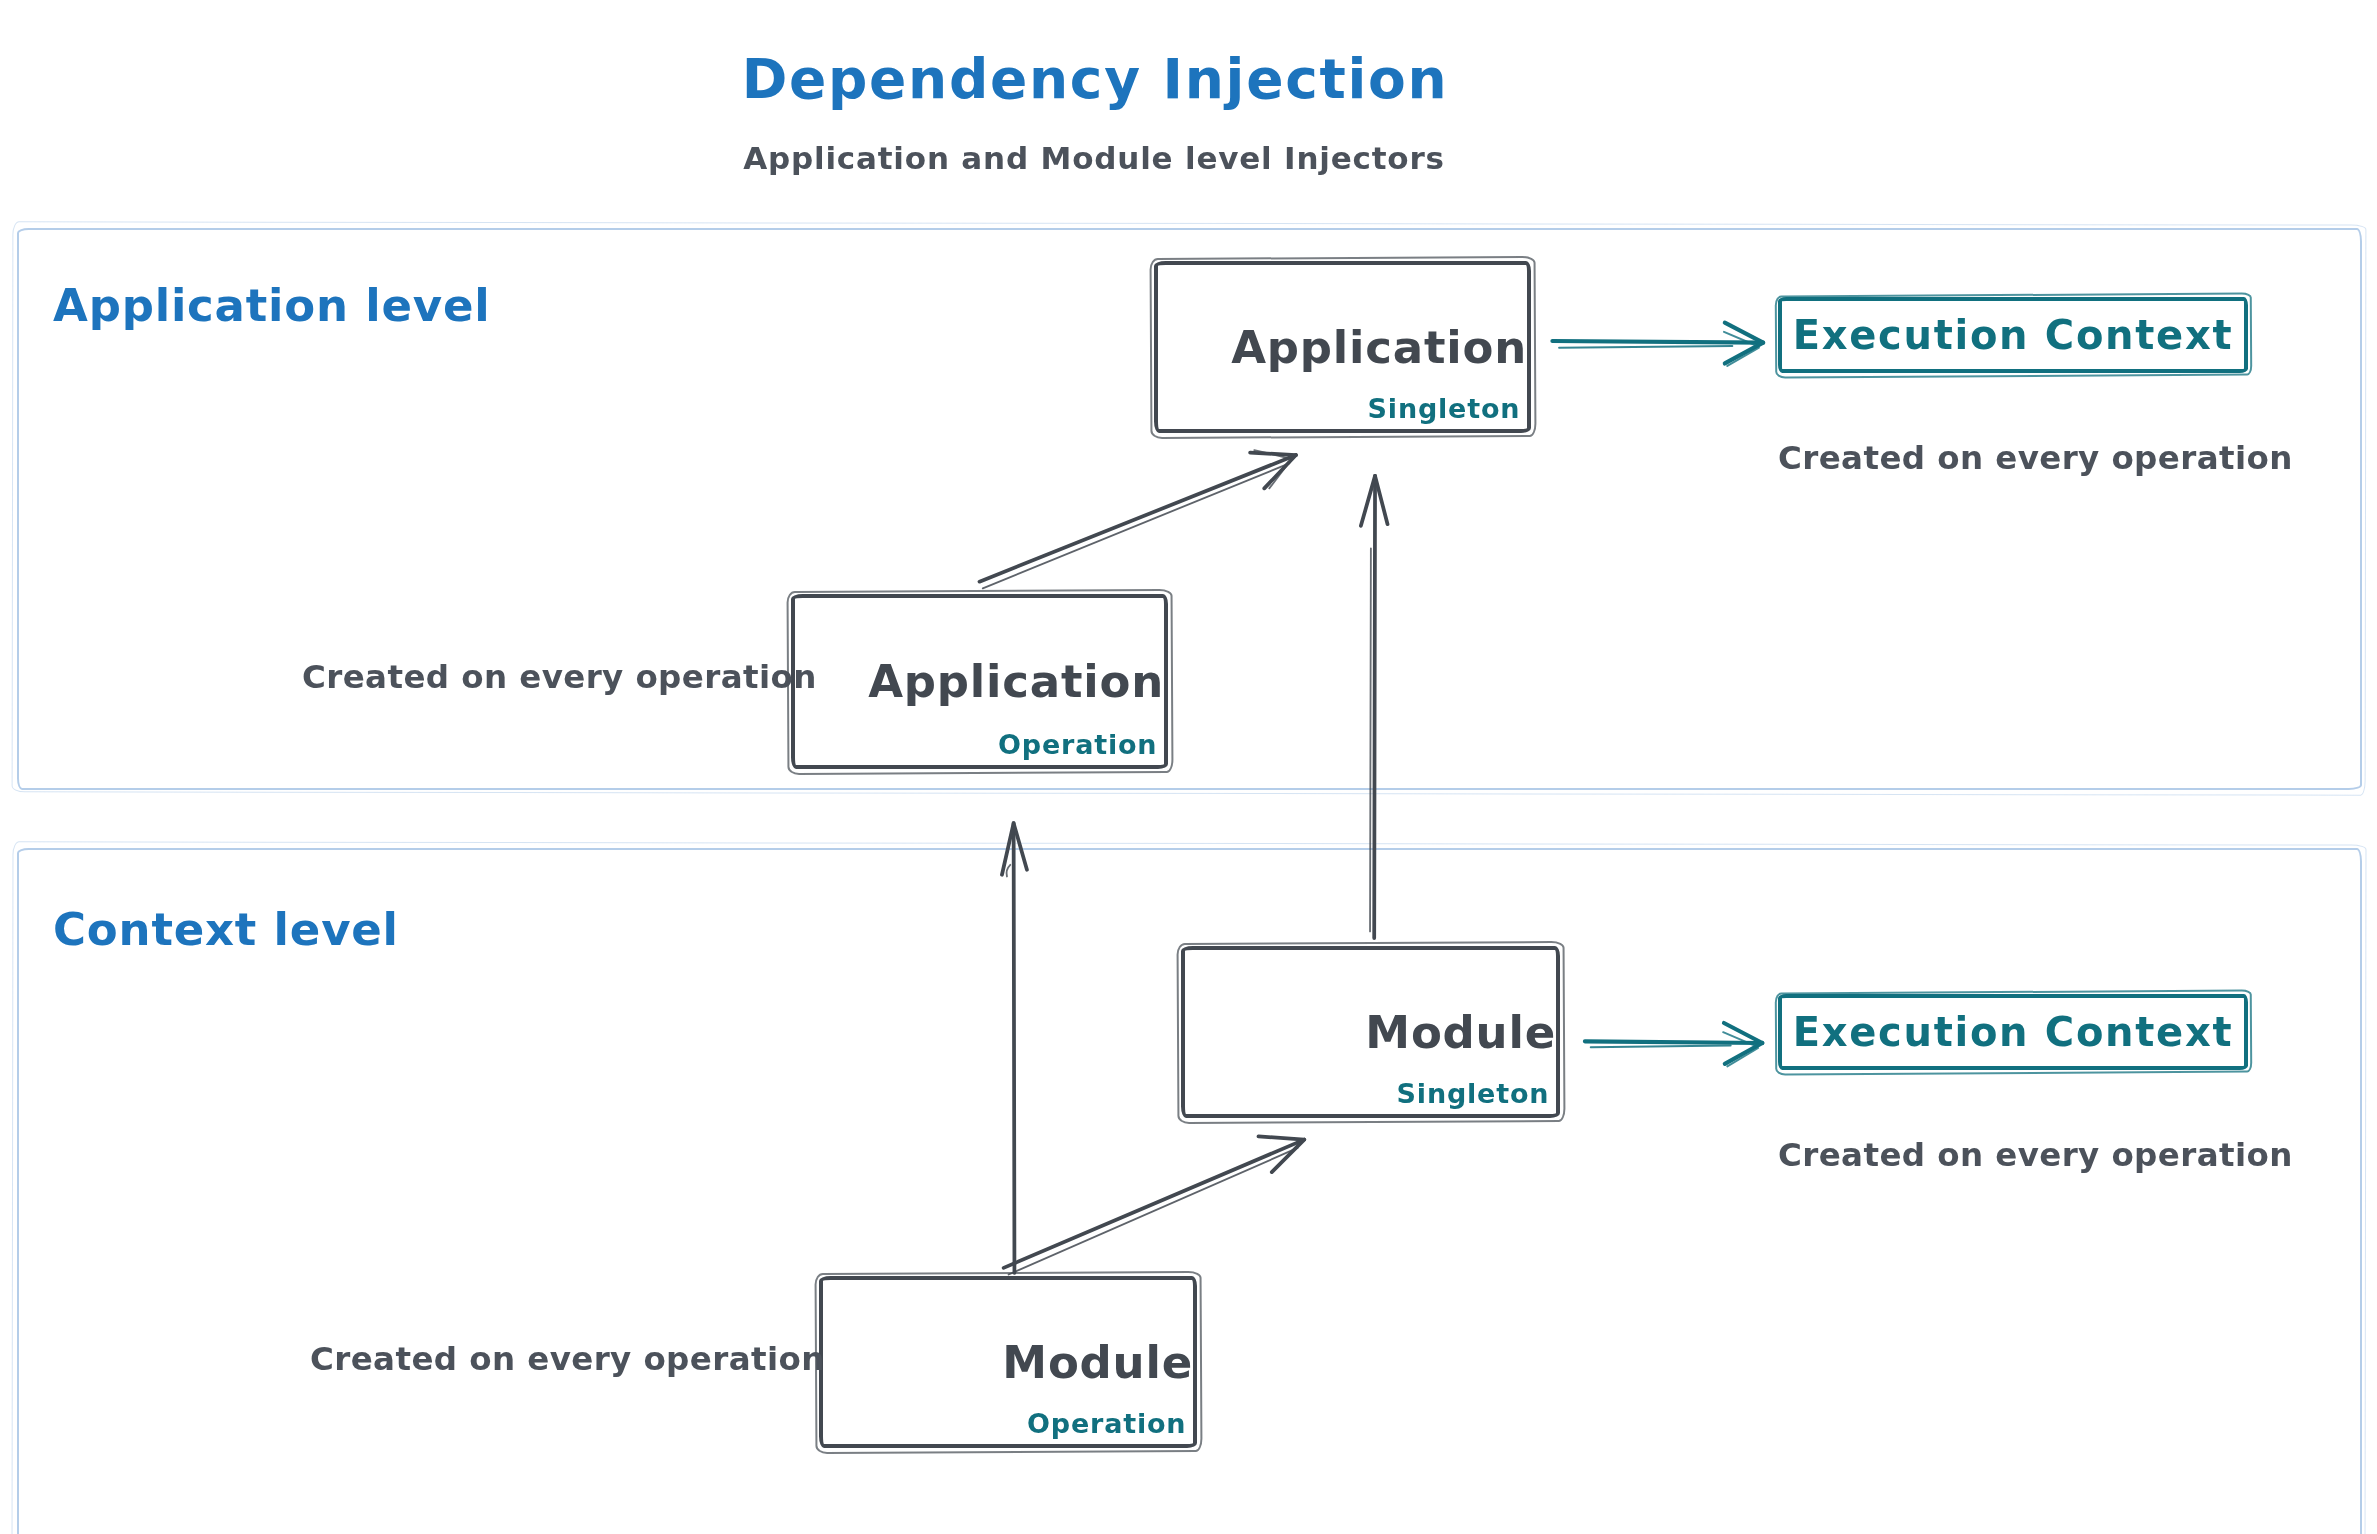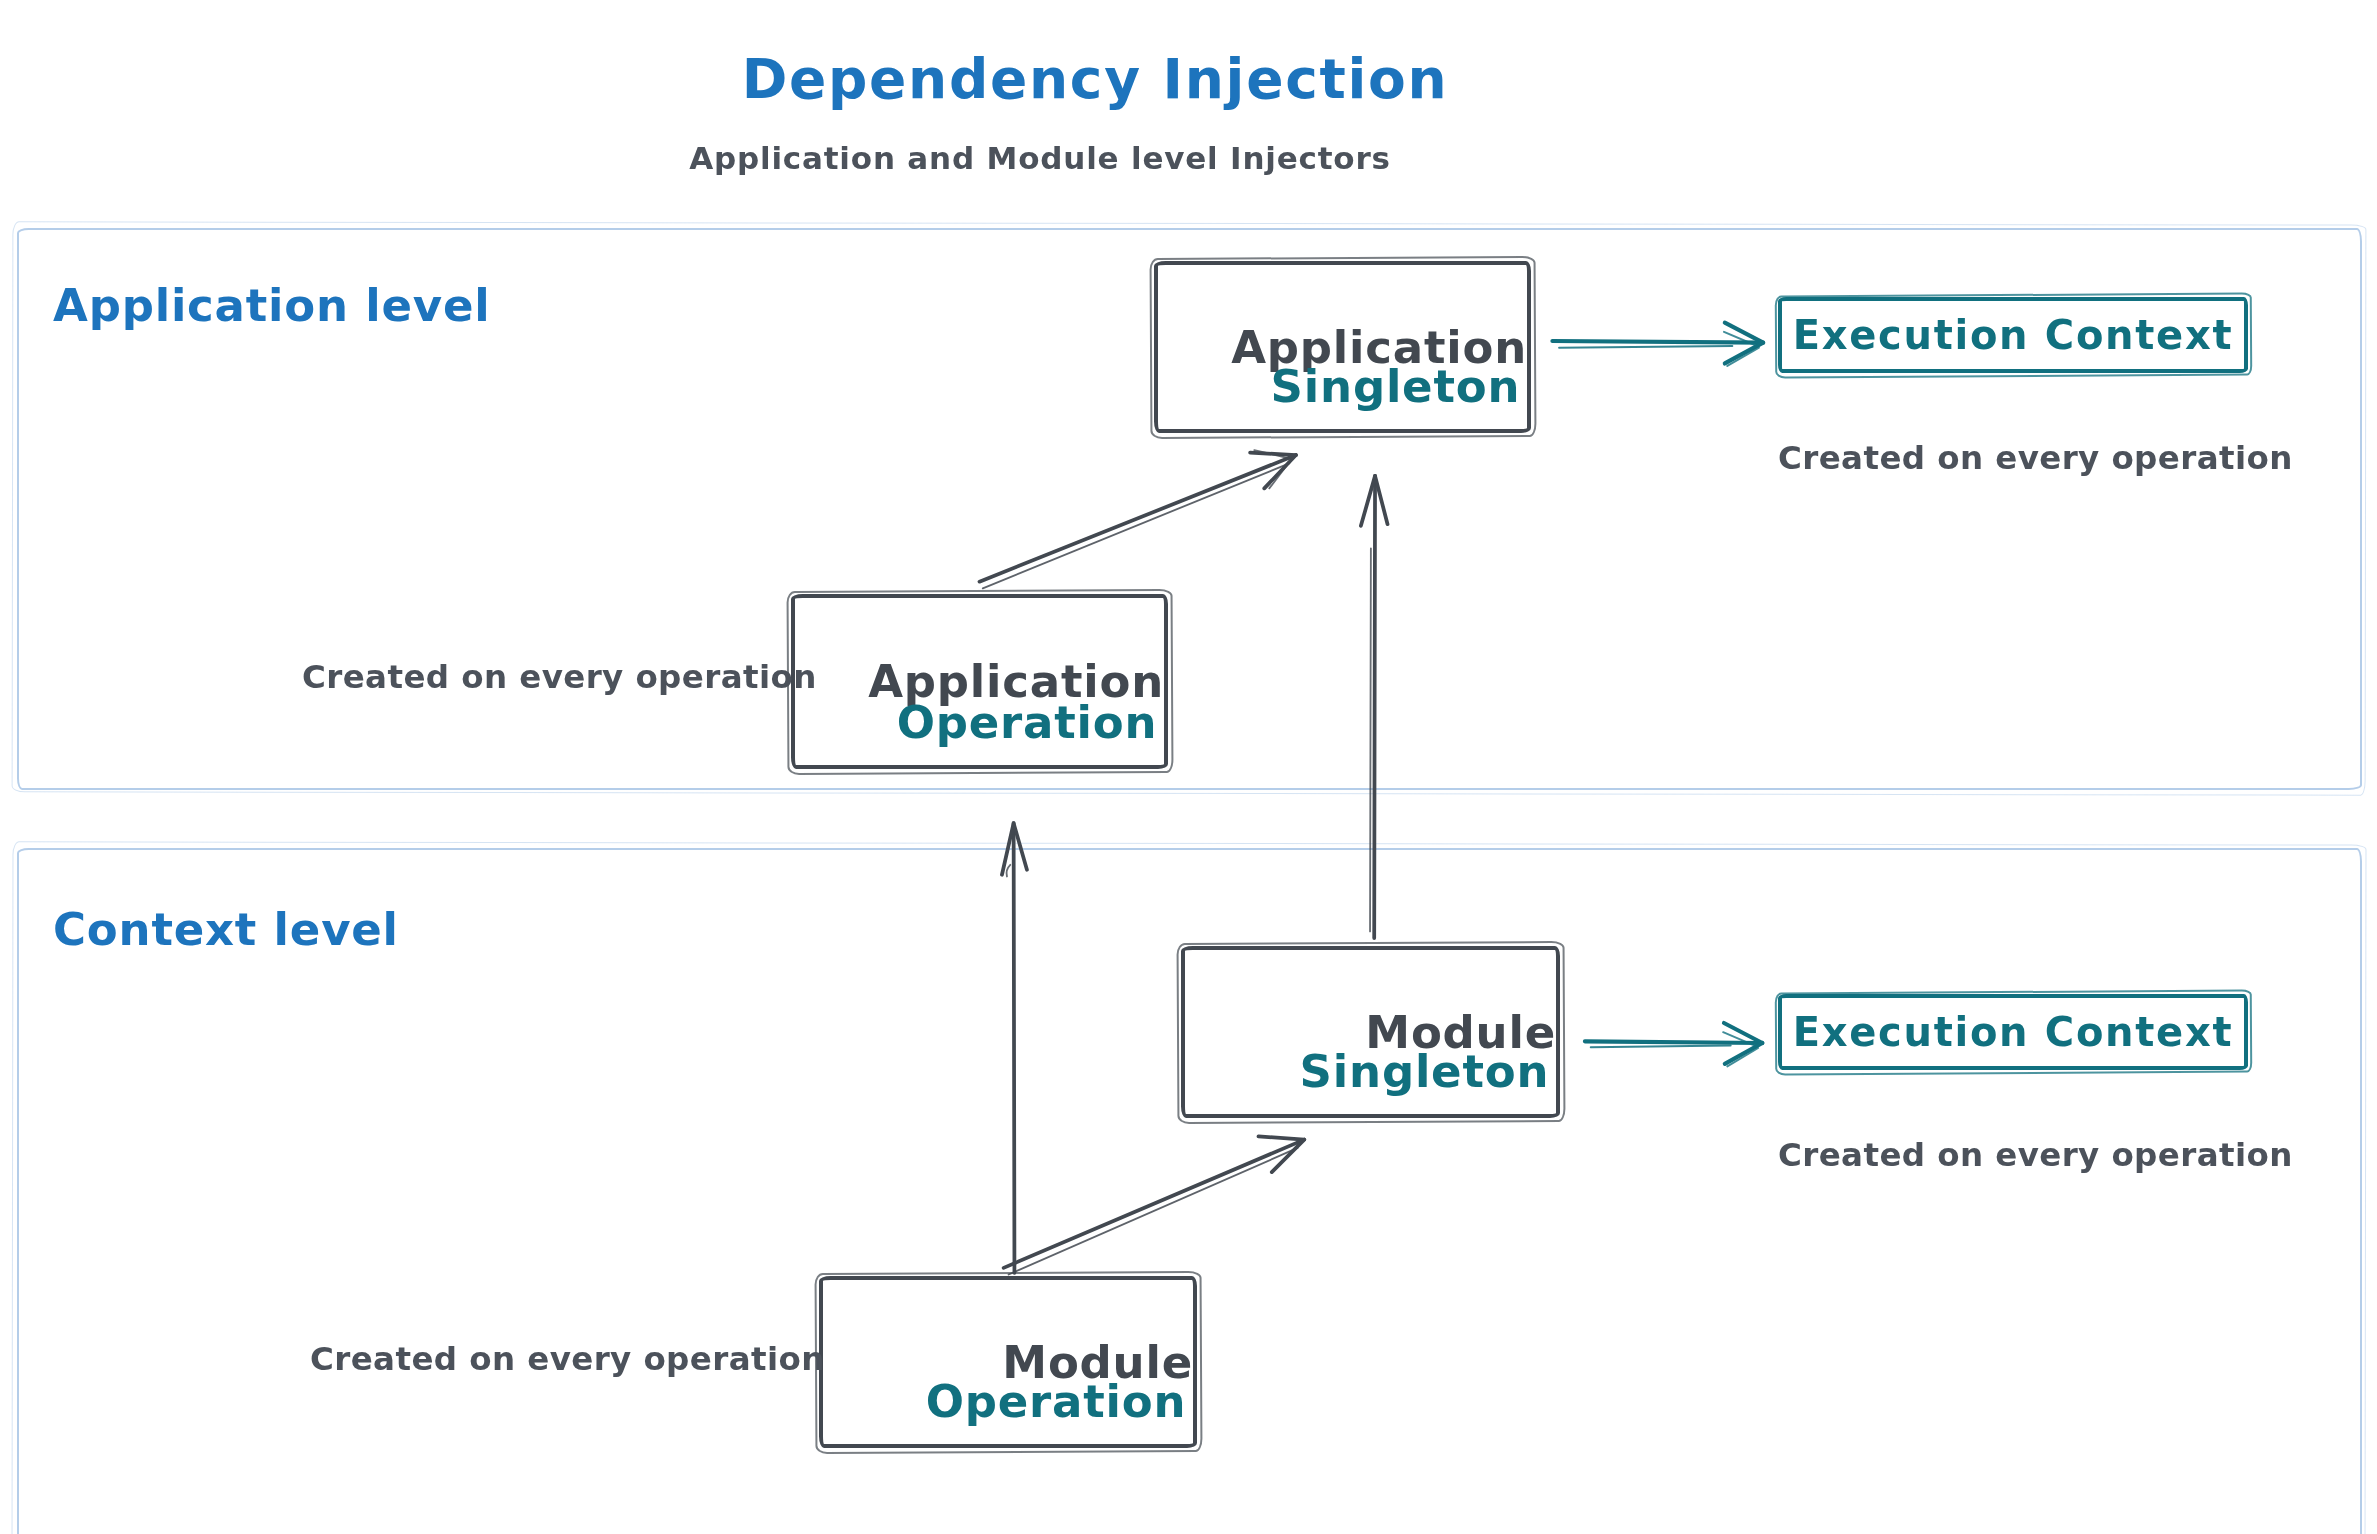--- a/index.html
+++ b/index.html
@@ -19,21 +19,21 @@
     font-family:"DejaVu Sans", sans-serif;
     overflow:hidden;
     margin-top:32px;
   }
   .page-title{
     position:absolute;top:15px;left:1095px;transform:translateX(-50%);
     color:var(--blue);font-size:55px;font-weight:bold;letter-spacing:1.7px;
     white-space:nowrap;
   }
   .page-subtitle{
-    position:absolute;top:108px;left:1040px;transform:translateX(-50%);
+    position:absolute;top:108px;left:1094px;transform:translateX(-50%);
     color:var(--note);font-size:31px;font-weight:bold;letter-spacing:0.8px;
     white-space:nowrap;
   }
   .level-container{
     position:absolute;left:16.7px;width:2345px;
     border:2.5px solid var(--frame);
     border-radius:11.7px 5px 13.3px 5px / 5px 13.3px 5px 11.7px;
   }
   .level-container::after{
     content:"";position:absolute;inset:-6.7px;
@@ -65,22 +65,22 @@
   }
   .box-app-singleton{left:1154px;top:229px;width:377px;height:172px;}
   .box-app-operation{left:791px;top:562px;width:377px;height:175px;}
   .box-module-singleton{left:1181px;top:914px;width:379px;height:172px;}
   .box-module-operation{left:819px;top:1244px;width:378px;height:172px;}
   .box-title{
     color:var(--slate);font-size:45px;font-weight:bold;letter-spacing:0.8px;
     white-space:nowrap;
   }
   .box-scope{
-    position:absolute;right:6.7px;bottom:16px;
-    color:var(--teal);font-size:45px;font-weight:bold;letter-spacing:0.8px;
+    position:absolute;right:6.7px;bottom:5px;
+    color:var(--teal);font-size:27px;font-weight:bold;letter-spacing:0.8px;
     white-space:nowrap;
   }
   .exec-box{
     position:absolute;left:1778px;width:470px;height:76px;
     border:4.2px solid var(--teal);
     border-radius:8.3px 4.2px 8.3px 4.2px / 4.2px 8.3px 4.2px 8.3px;
     display:flex;align-items:center;justify-content:center;
     background:var(--bg);
   }
   .exec-box::after{

